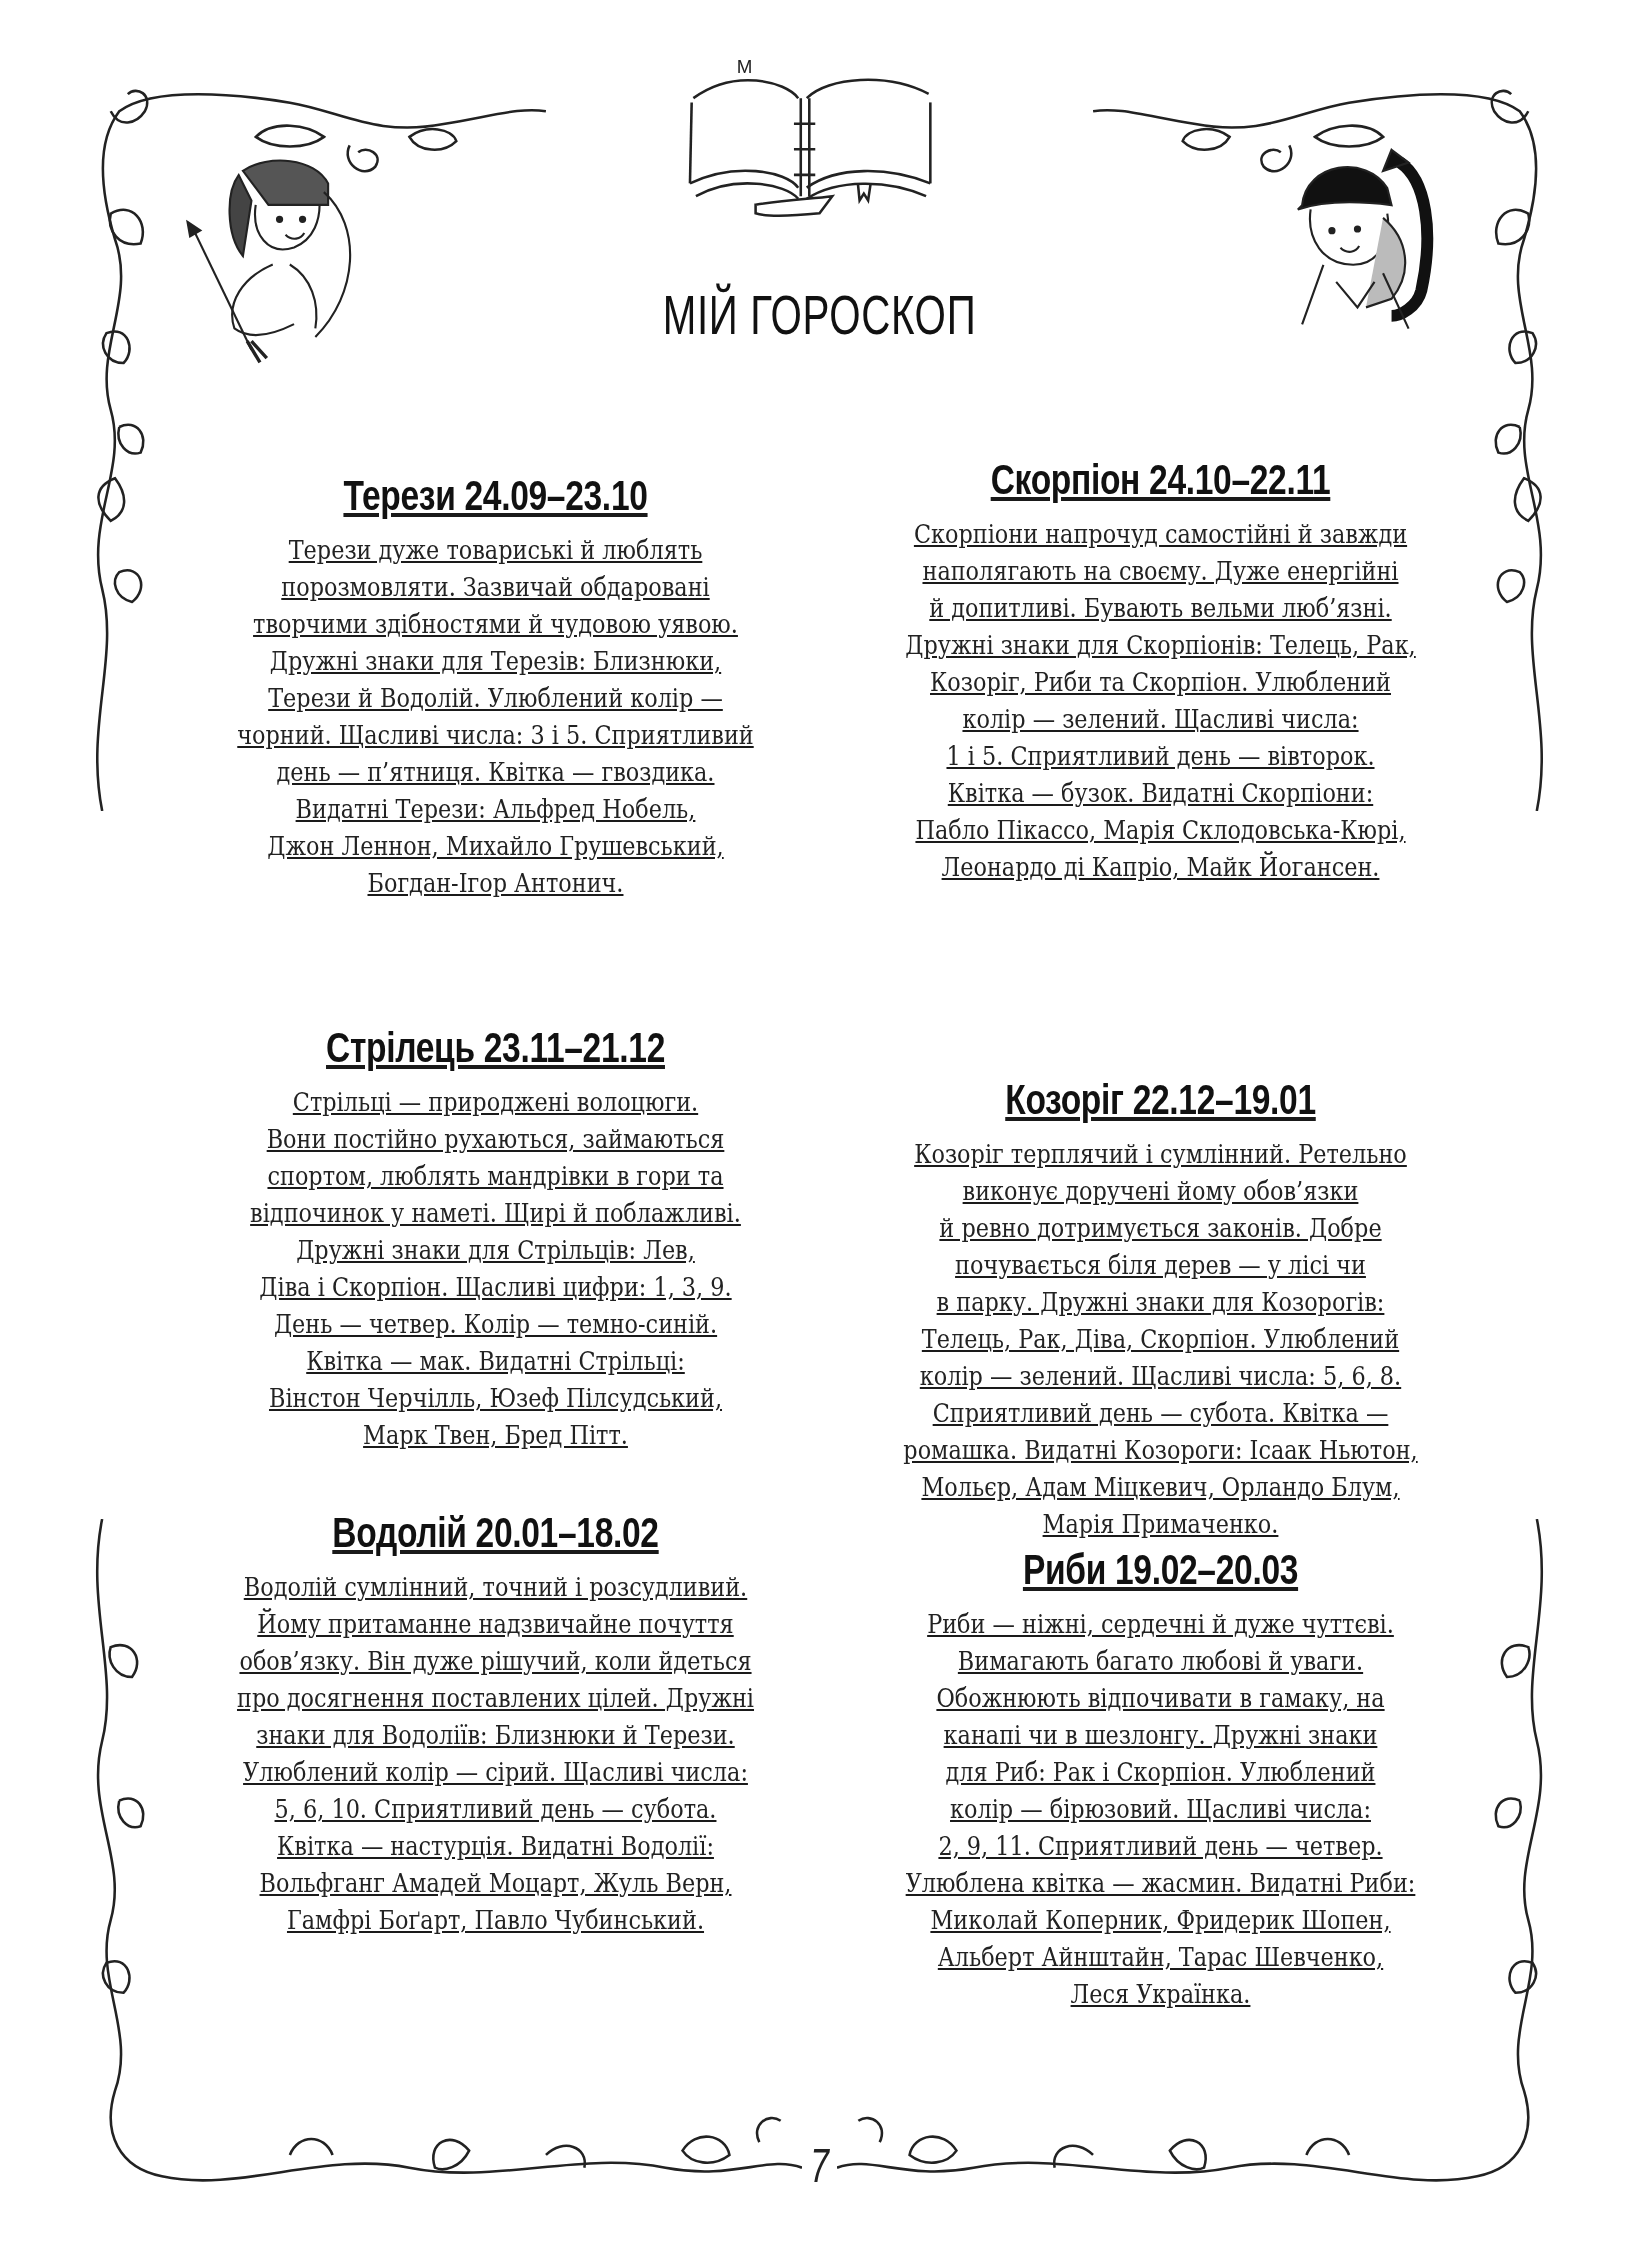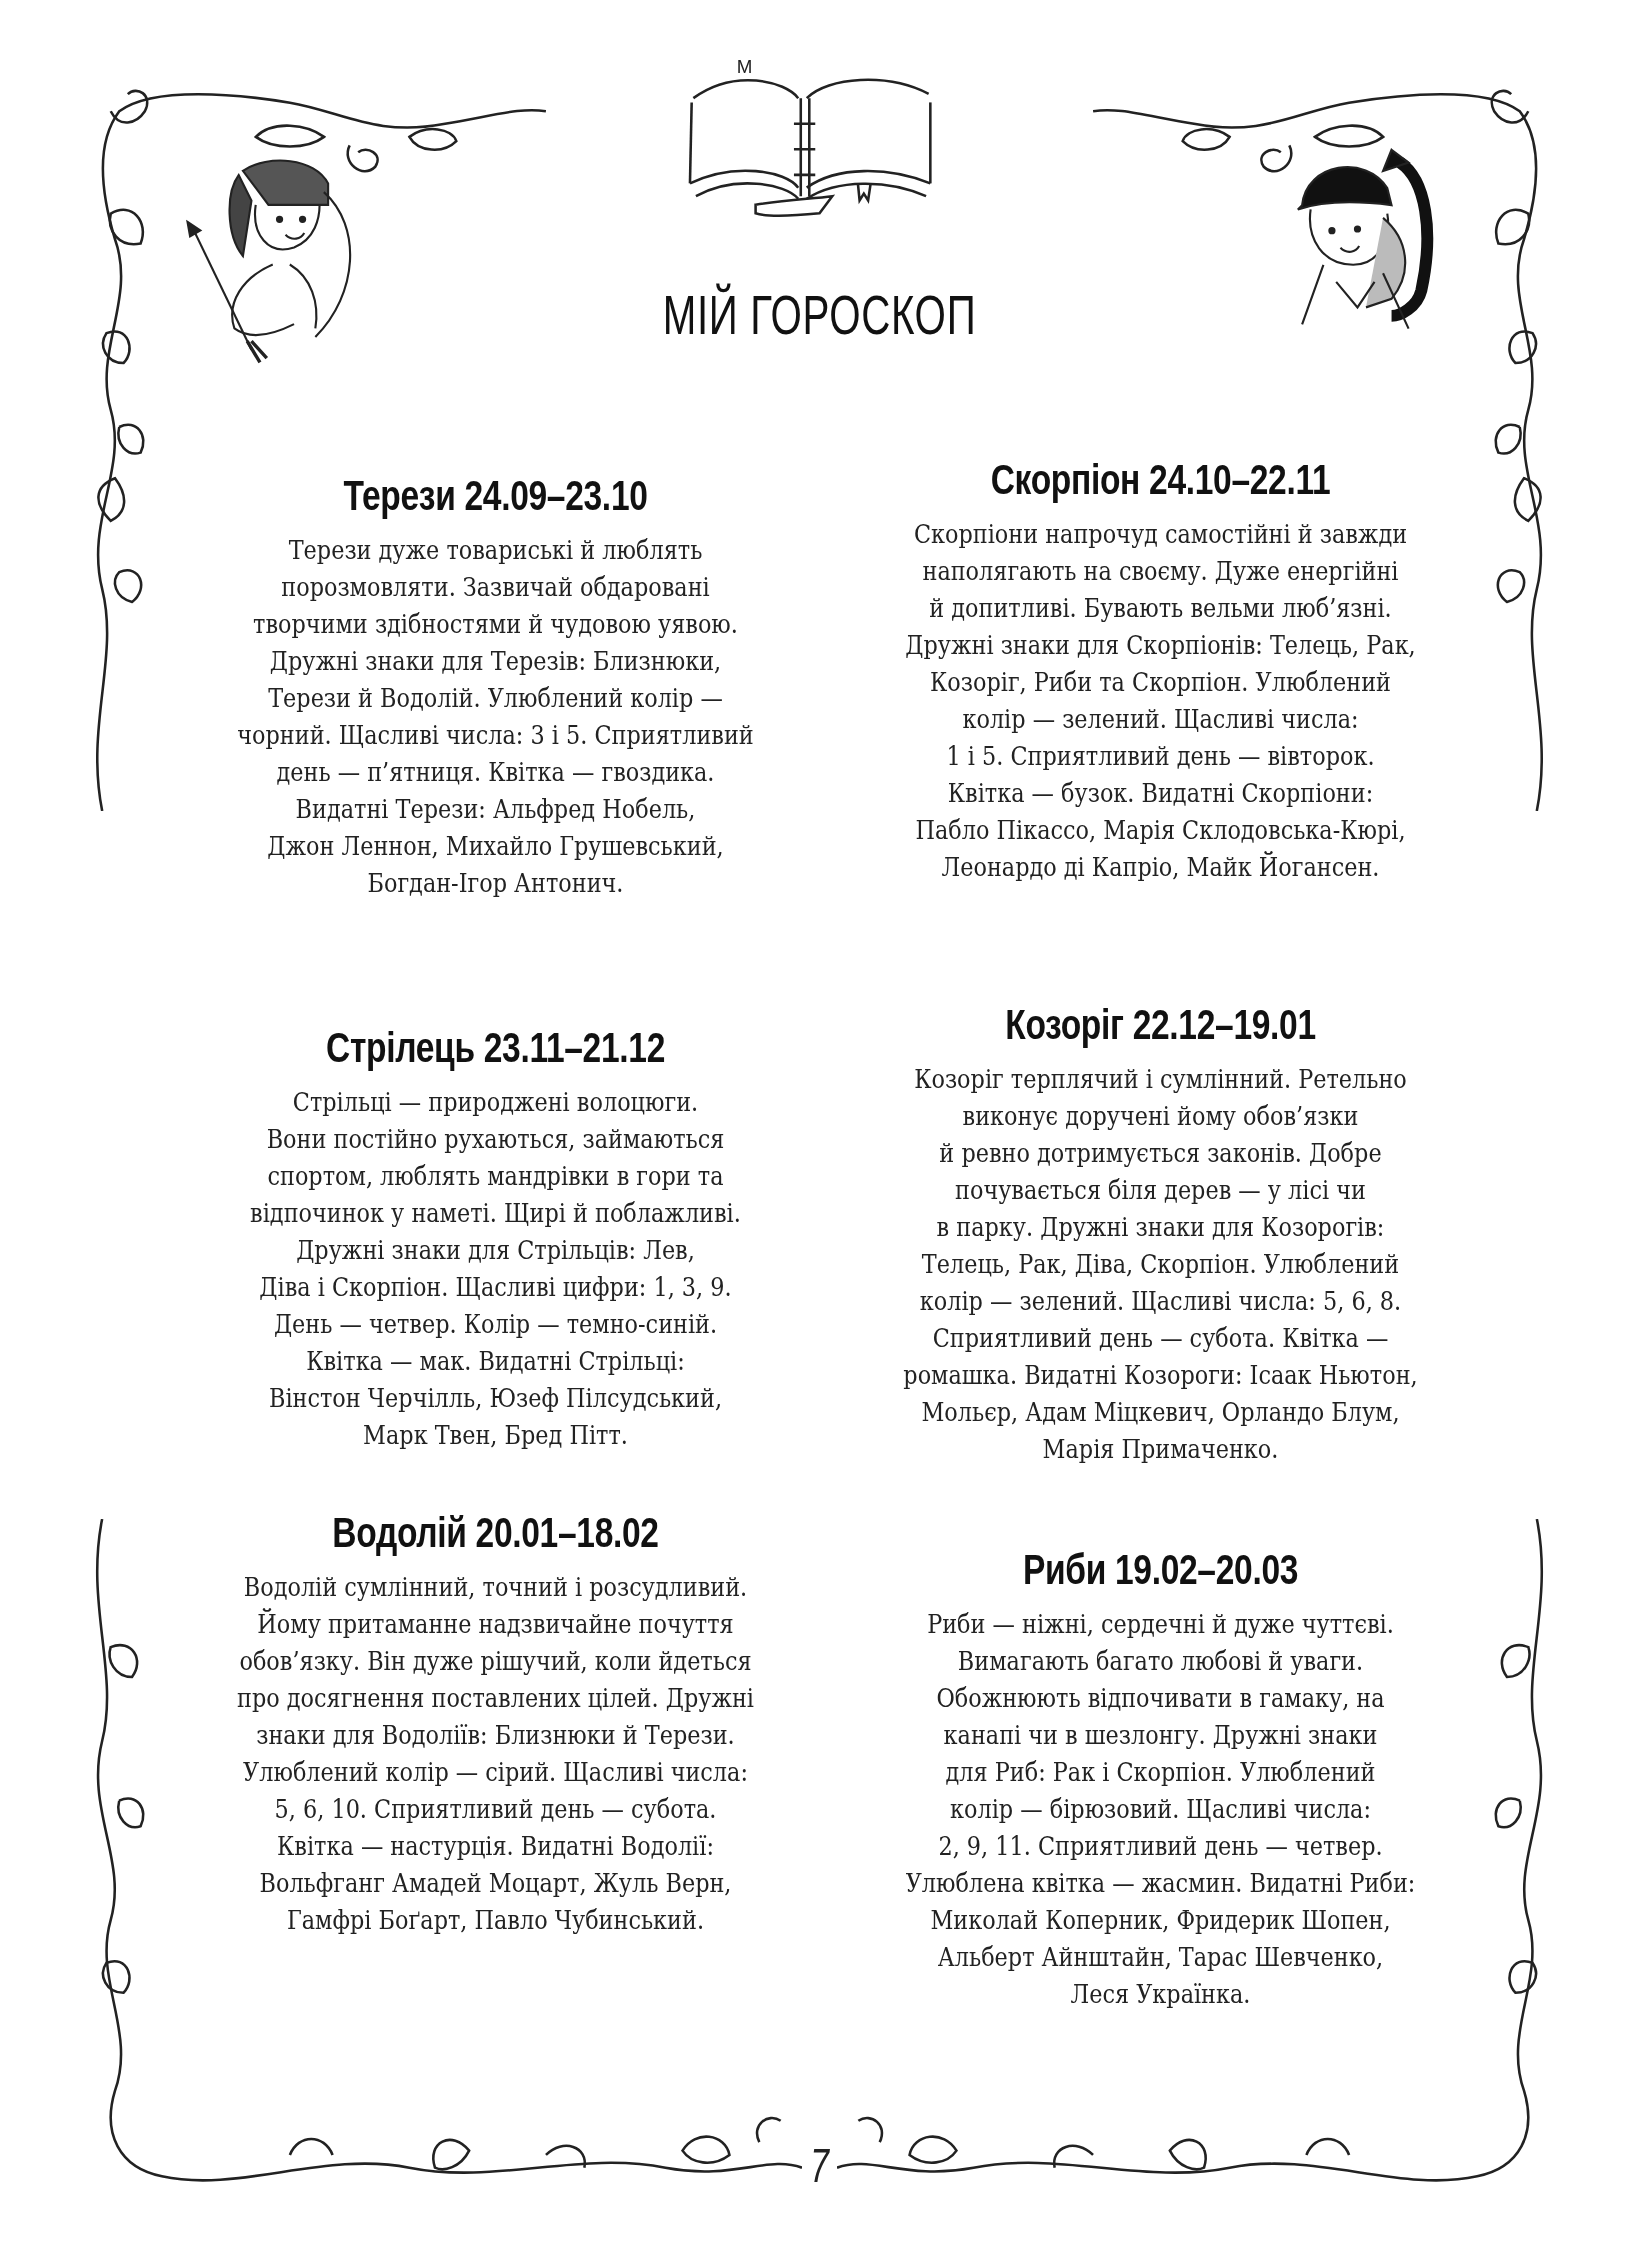--- a/index.html
+++ b/index.html
@@ -5,21 +5,21 @@
   html, body { margin: 0; padding: 0; background: #ffffff; }
   body { width: 1639px; height: 2261px; position: relative; overflow: hidden; color: #1a1a1a; }
   .page { position: absolute; inset: 0; }
   svg.deco { position: absolute; }
   .title {
     position: absolute; left: 0; width: 1639px; top: 282px; text-align: center;
     font-family: "Liberation Sans Narrow", "Liberation Sans", sans-serif;
     font-size: 56px; letter-spacing: 0.9px; font-weight: 400; transform: scaleX(0.72);
     transform-origin: center; color: #111;
   }
-  .sign { position: absolute; text-align: center; }
+  .sign { position: absolute; text-align: center; text-decoration: underline; }
   .sign h2 {
     margin: 0 0 12px 0;
     font-family: "Liberation Sans", sans-serif; font-weight: 700; font-size: 43px;
     transform: scaleX(0.78); transform-origin: center; color: #111; letter-spacing: -0.4px;
   }
   .sign p {
     margin: 0; font-family: "DejaVu Serif", "Liberation Serif", serif;
     font-size: 26px; line-height: 37px; color: #222; transform: scaleX(0.86);
     transform-origin: center top; white-space: pre-line;
   }
@@ -164,21 +164,21 @@
 Вони постійно рухаються, займаються
 спортом, люблять мандрівки в гори та
 відпочинок у наметі. Щирі й поблажливі.
 Дружні знаки для Стрільців: Лев,
 Діва і Скорпіон. Щасливі цифри: 1, 3, 9.
 День — четвер. Колір — темно-синій.
 Квітка — мак. Видатні Стрільці:
 Вінстон Черчілль, Юзеф Пілсудський,
 Марк Твен, Бред Пітт.</p>
   </div>
-  <div class="sign col-right" style="top:1000px">
+  <div class="sign col-right" style="top:1075px">
     <h2>Козоріг 22.12–19.01</h2>
     <p>Козоріг терплячий і сумлінний. Ретельно
 виконує доручені йому обов’язки
 й ревно дотримується законів. Добре
 почувається біля дерев — у лісі чи
 в парку. Дружні знаки для Козорогів:
 Телець, Рак, Діва, Скорпіон. Улюблений
 колір — зелений. Щасливі числа: 5, 6, 8.
 Сприятливий день — субота. Квітка —
 ромашка. Видатні Козороги: Ісаак Ньютон,

